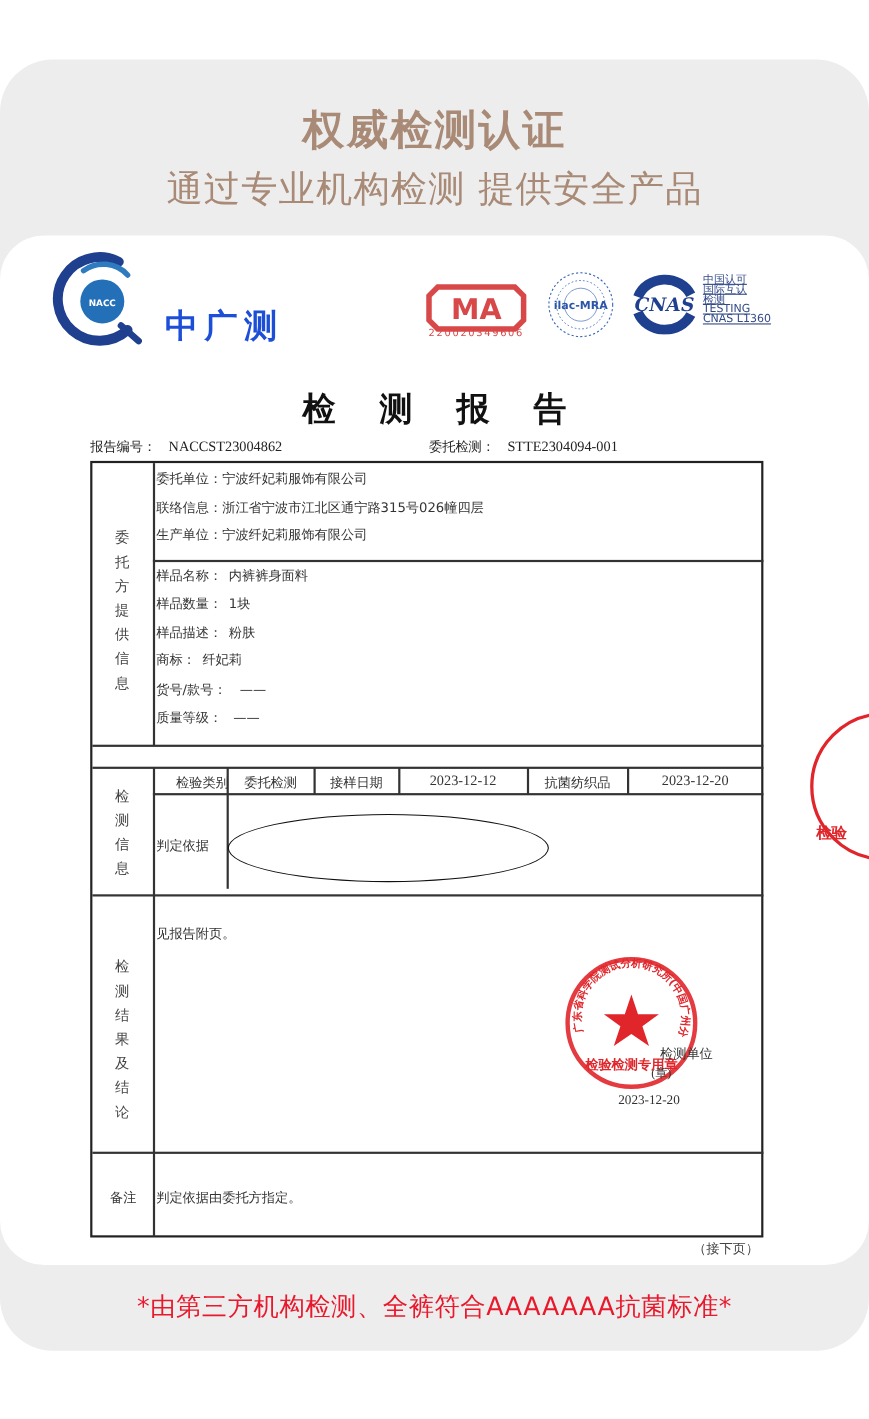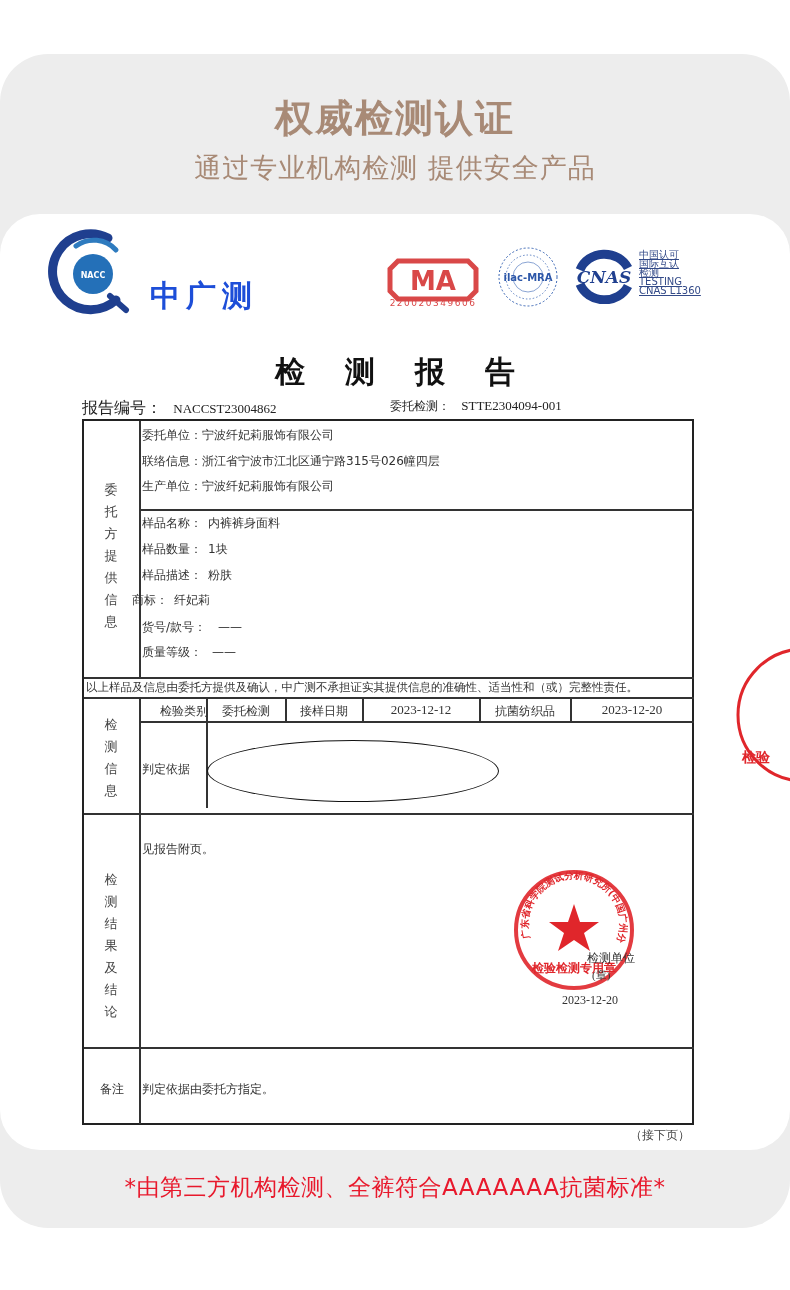--- a/index.html
+++ b/index.html
@@ -9,21 +9,21 @@
   .panel {
     position: absolute; left: 0; top: 54px; width: 790px; height: 1174px;
     background: #ededed; border-radius: 48px;
   }
   .headline {
     position: absolute; left: 0; top: 93px; width: 790px; text-align: center;
     font-size: 38px; font-weight: bold; color: #a88a76; letter-spacing: 2px;
   }
   .subline {
     position: absolute; left: 0; top: 150px; width: 790px; text-align: center;
-    font-size: 27px; color: #a88a76; letter-spacing: 1px;
+    font-size: 33px; color: #a88a76; letter-spacing: 1px;
   }
   .card {
     position: absolute; left: 0; top: 214px; width: 790px; height: 936px;
     background: #ffffff; border-radius: 40px;
   }
 
   
   .nacc-logo { position: absolute; left: 46px; top: 228px; width: 100px; height: 90px; }
   .nacc-text {
     position: absolute; left: 150px; top: 276px; font-size: 30px; font-weight: bold;
@@ -115,21 +115,21 @@
 <div class="cnas-side">
   <div>中国认可</div>
   <div>国际互认</div>
   <div>检测</div>
   <div>TESTING</div>
   <div>CNAS L1360</div>
 </div>
 
 <div class="doc-title">检测报告</div>
 <div class="meta" style="left:82px;">
-  <span style="font-family:'DejaVu Sans',sans-serif;font-size:16px;margin-top:20px;">报告编号：</span>
+  <span style="font-family:'DejaVu Sans',sans-serif;font-size:12px;margin-top:20px;">报告编号：</span>
   <span style="margin-left:8px;">NACCST23004862</span>
 </div>
 <div class="meta" style="left:390px;">
   <span style="font-family:'DejaVu Sans',sans-serif;font-size:12px;">委托检测：</span>
   <span style="margin-left:8px;">STTE2304094-001</span>
 </div>
 
 <div class="doc-table">
 
   <div class="vline" style="left:55px; top:0; height:257px;"></div>
@@ -149,25 +149,24 @@
     <div>息</div>
   </div>
 
   <div class="txt" style="left:58px; top:6px;"><span>委托单位：</span><span>宁波纤妃莉服饰有限公司</span></div>
   <div class="txt" style="left:58px; top:32px;"><span>联络信息：</span><span>浙江省宁波市江北区通宁路315号026幢四层</span></div>
   <div class="txt" style="left:58px; top:57px;"><span>生产单位：</span><span>宁波纤妃莉服饰有限公司</span></div>
 
   <div class="txt" style="left:58px; top:94px;"><span>样品名称：</span><span style="margin-left:6px;">内裤裤身面料</span></div>
   <div class="txt" style="left:58px; top:120px;"><span>样品数量：</span><span style="margin-left:6px;">1块</span></div>
   <div class="txt" style="left:58px; top:146px;"><span>样品描述：</span><span style="margin-left:6px;">粉肤</span></div>
-  <div class="txt" style="left:48px; top:171px;font-family:Liberation Mono, monospace;"><span>商标：</span><span style="margin-left:6px;">纤妃莉</span></div>
+  <div class="txt" style="left:58px; top:171px;font-family:Liberation Mono, monospace;"><span>商标：</span><span style="margin-left:6px;">纤妃莉</span></div>
   <div class="txt" style="left:58px; top:198px;"><span>货号/款号：</span><span style="margin-left:12px;">——</span></div>
   <div class="txt" style="left:58px; top:223px;"><span>质量等级：</span><span style="margin-left:10px;">——</span></div>
 
-  <div class="txt" style="left:2px; top:259px; font-size:11.5px;">以上样品及信息由委托方提供及确认，中广测不承担证实其提供信息的准确性、适当性和（或）完整性责任。</div>
 
   <div class="hline" style="left:55px; top:300px; width:555px;"></div>
   <div class="vline" style="left:122px; top:277px; height:110px;"></div>
   <div class="vline" style="left:201px; top:277px; height:24px;"></div>
   <div class="vline" style="left:278px; top:277px; height:24px;"></div>
   <div class="vline" style="left:395px; top:277px; height:24px;"></div>
   <div class="vline" style="left:486px; top:277px; height:24px;"></div>
   <div class="hline" style="left:0; top:392px; width:610px;"></div>
 
   <div class="vert" style="left:17px; top:293px;">
@@ -206,21 +205,21 @@
 
 <svg class="stamp" viewBox="0 0 124 124">
   <circle cx="62" cy="62" r="58" fill="none" stroke="#e0262b" stroke-width="4" opacity="0.9"></circle>
   <defs>
       <path id="ringpath" d="M18 70 A46 46 0 1 1 106 70"></path>
     </defs>
   <text font-size="9.5" fill="#e0262b" font-weight="bold" font-family="DejaVu Sans, sans-serif"><textPath href="#ringpath">广东省科学院测试分析研究所(中国广州分析测试中心)</textPath></text>
   <polygon points="62,36 68,54 87,54 72,65 78,83 62,72 46,83 52,65 37,54 56,54" fill="#e0262b"></polygon>
   <text x="62" y="104" text-anchor="middle" font-size="12" font-weight="bold" fill="#e0262b" font-family="DejaVu Sans, sans-serif">检验检测专用章</text>
 </svg>
-<div class="stamp-text" style="left:587px; top:950px;">检测单位</div>
+<div class="stamp-text" style="left:600px; top:950px;">检测单位</div>
 <div class="stamp-text" style="left:592px; top:968px; font-size:11px;">(章)</div>
 <div class="stamp-text" style="left:562px; top:993px;">2023-12-20</div>
 
 <svg class="side-stamp" viewBox="0 0 54 150">
   <circle cx="68" cy="75" r="66" fill="none" stroke="#e0262b" stroke-width="3"></circle>
   <text x="6" y="122" font-size="14" font-weight="bold" fill="#e0262b" font-family="DejaVu Sans, sans-serif">检验</text>
 </svg>
 
 <div class="continue">（接下页）</div>
 

